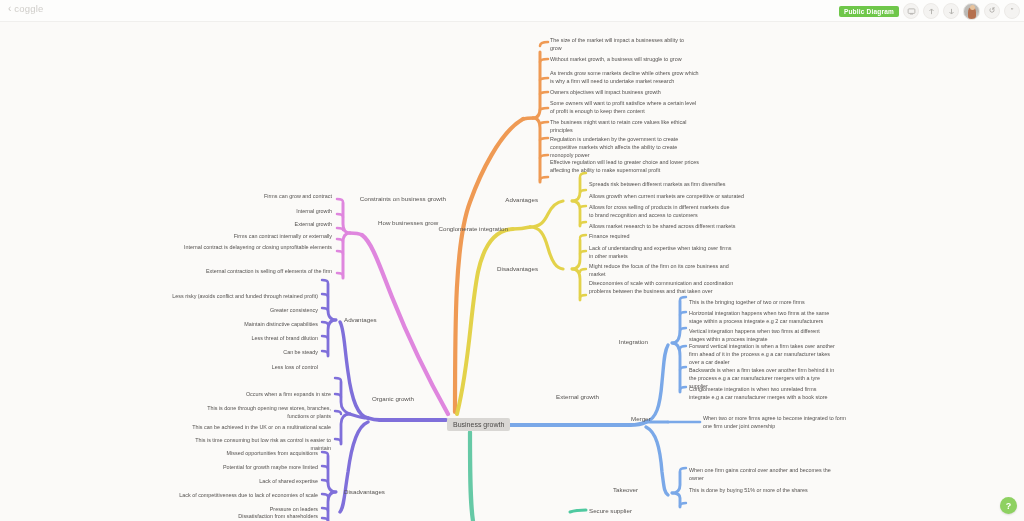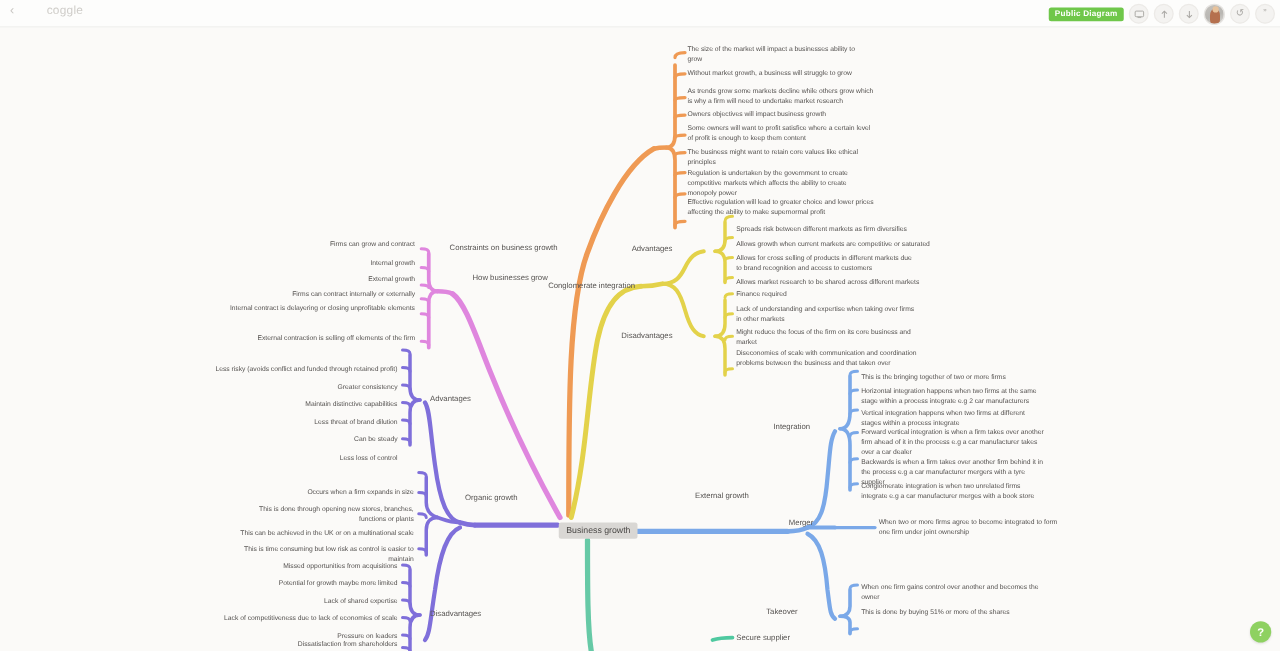--- a/index.html
+++ b/index.html
@@ -18,21 +18,21 @@
     background: #fdfdfc;
     border-bottom: 1px solid #f0efed;
     z-index: 50;
   }
   #logo {
     position: absolute; left: 8px; top: 3px;
     display: flex; align-items: center; gap: 3px;
     color: #c9c7c3; font-size: 9px;
   }
   #logo .chev { font-size: 10px; line-height: 1; color: #c9c7c3; }
-  #logo .word { font-size: 9.5px; letter-spacing: .2px; color: #cfcdc9; margin-left: 23px; }
+  #logo .word { font-size: 9.5px; letter-spacing: .2px; color: #cfcdc9; }
 
   #topright {
     position: absolute; right: 4px; top: 2px;
     display: flex; align-items: center; gap: 4px; height: 18px;
   }
   .badge-public {
     background: #6fc74a; color: #fff;
     font-size: 6.5px; font-weight: bold;
     padding: 2px 5px; border-radius: 2px;
     letter-spacing: .2px;

